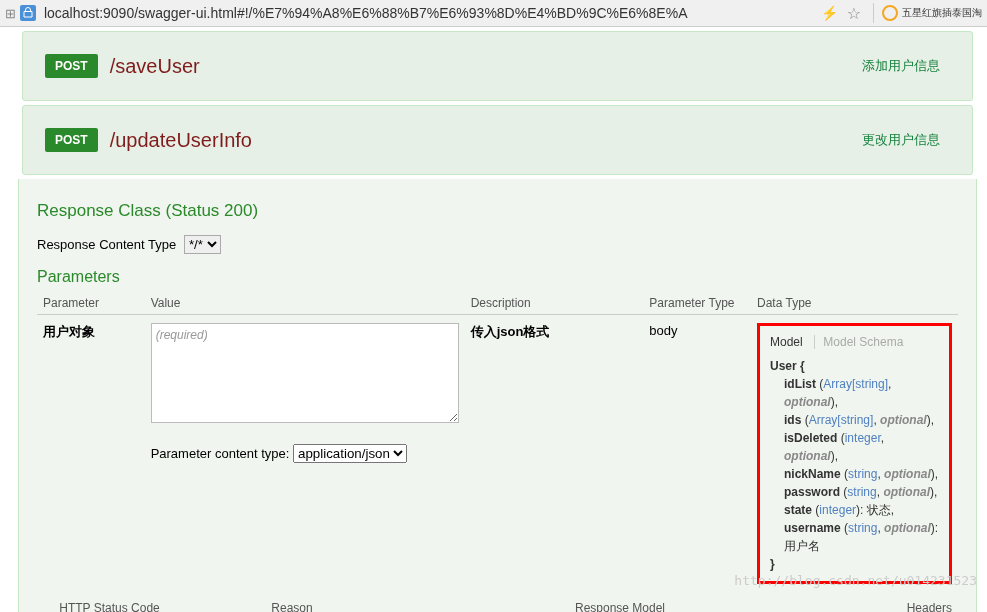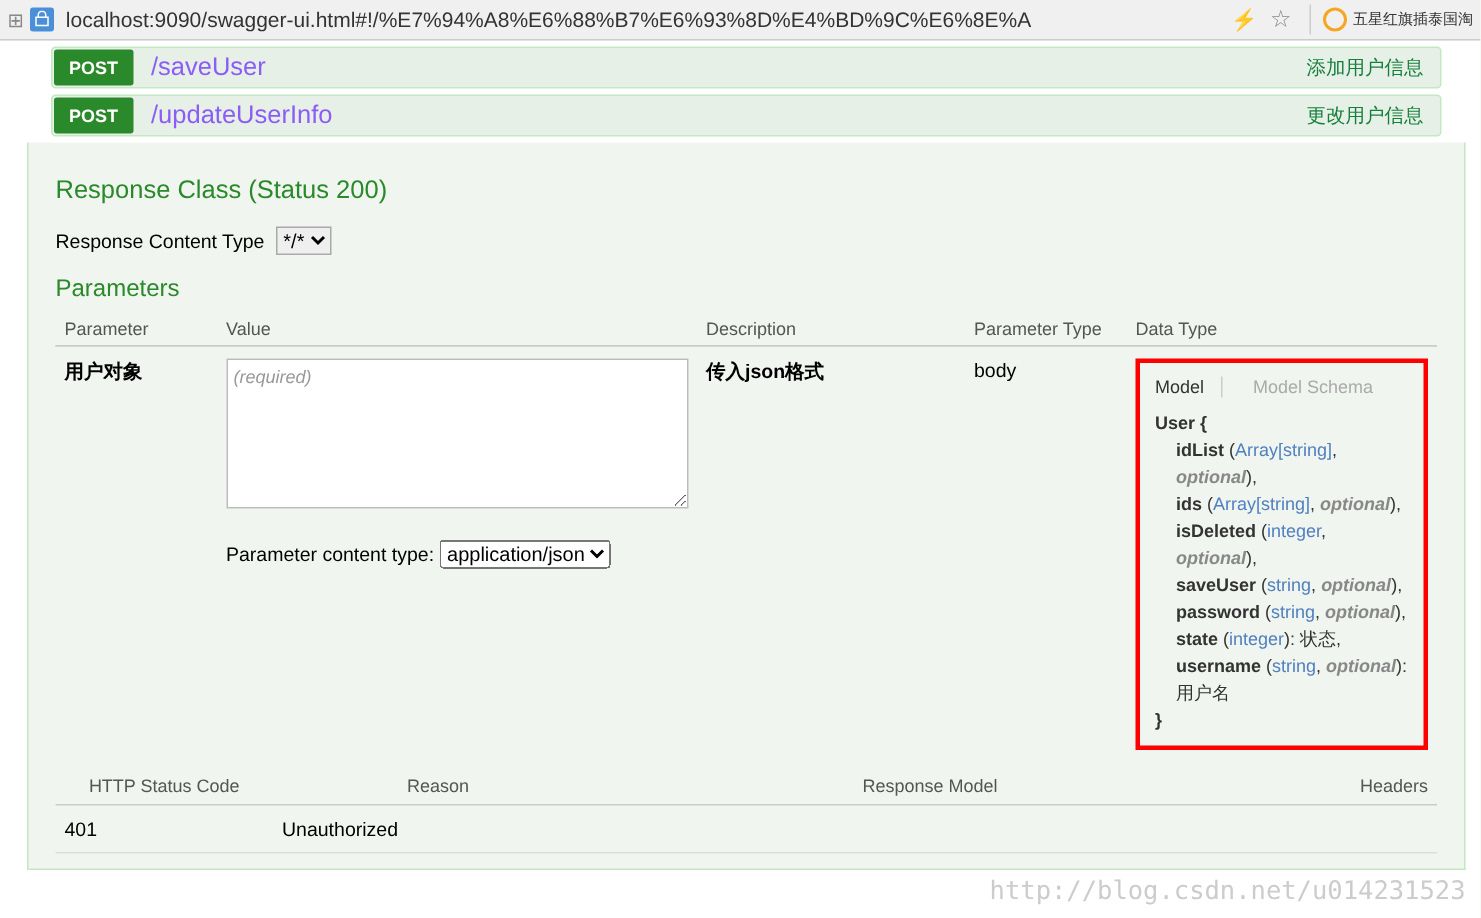--- a/index.html
+++ b/index.html
@@ -7,50 +7,50 @@
 .address-bar { display: flex; align-items: center; border-bottom: 1px solid #ccc; padding: 3px 5px; background: #f0f0f0; gap: 4px; }
 .addr-icon { width: 16px; height: 16px; background: #4a90d9; border-radius: 2px; display: flex; align-items: center; justify-content: center; }
 .addr-icon svg { width: 12px; height: 12px; fill: #fff; }
 .url-text { flex: 1; font-size: 14px; color: #333; padding: 2px 4px; }
 .star { color: #888; font-size: 16px; padding: 0 4px; }
 .flash { color: #888; font-size: 14px; }
 .divider-v { width: 1px; height: 20px; background: #ccc; margin: 0 4px; }
 .ext-icon { width: 16px; height: 16px; border: 2px solid #f5a623; border-radius: 50%; display: inline-block; }
 .ext-text { font-size: 10px; color: #333; }
 .content { padding: 0 10px 0 18px; }
-.endpoint-row { display: flex; align-items: center; background: #e7f0e6; border: 1px solid #c3e8c3; border-radius: 3px; margin: 4px 16px; padding: 1px; }
+.endpoint-row { display: flex; align-items: center; background: #e7f0e6; border: 1px solid #c3e8c3; border-radius: 3px; margin: 4px 4px; padding: 22px; }
 .method-post { background: #2a892a; color: #fff; font-weight: bold; font-size: 12px; padding: 5px 10px; border-radius: 2px; }
-.endpoint-path { padding-left: 12px; font-size: 17px; color: #8b5cf6; flex: 1; }
+.endpoint-path { padding-left: 12px; font-size: 20px; color: #7f1d1d; flex: 1; }
 .endpoint-desc { color: #15803d; font-size: 13px; padding-right: 10px; }
 .detail-panel { background: #f0f5ef; border: 1px solid #c3e8c3; border-top: none; padding: 10px 18px; }
 .section-header { color: #2a892a; font-size: 17px; margin: 12px 0 10px; font-weight: normal; }
 .section-sub { color: #2a892a; font-size: 16px; margin: 10px 0 6px; font-weight: normal; }
 .content-type-row { font-size: 13px; margin: 14px 0; }
 .content-type-row select { border: 1px solid #aaa; margin-left: 4px; }
 .params-table { width: 100%; border-collapse: collapse; }
 .params-table th { text-align: left; font-weight: normal; font-size: 12px; color: #555; padding: 4px 6px; border-bottom: 1px solid #ccc; }
 .params-table td { vertical-align: top; padding: 8px 6px; font-size: 13px; }
 .params-table td.param-name { font-weight: bold; }
 textarea.body-input { width: 308px; height: 100px; border: 1px solid #bbb; font-family: inherit; font-size: 12px; padding: 4px; resize: both; }
 textarea.body-input::placeholder { color: #999; font-style: italic; }
 .param-content-type { margin-top: 18px; font-size: 13px; }
 .data-type-box { border: 3px solid #f00; padding: 8px 10px 8px 10px; background: #f0f5ef; min-width: 195px; }
 .tabs { margin-bottom: 8px; }
 .tab { display: inline-block; font-size: 12px; padding-right: 8px; }
 .tab.active { color: #333; }
-.tab.inactive { color: #aaa; border-left: 1px solid #ccc; padding-left: 20px; text-align: center; }
+.tab.inactive { color: #aaa; border-left: 1px solid #ccc; padding-left: 8px; text-align: center; }
 .model-sig { font-family: inherit; font-size: 12px; line-height: 1.5; color: #333; }
 .model-sig .indent { padding-left: 14px; }
 .model-sig b { font-weight: bold; }
 .type-link { color: #5080c0; }
 .optional { color: #888; font-style: italic; font-weight: bold; }
 .resp-table { width: 100%; border-collapse: collapse; margin-top: 4px; }
 .resp-table th { text-align: center; font-weight: normal; font-size: 12px; color: #555; padding: 5px 6px; border-bottom: 1px solid #ccc; }
 .resp-table td { padding: 8px 6px; font-size: 13px; border-bottom: 1px solid #ddd; }
-.watermark { position: fixed; bottom: 8px; right: 10px; color: #ccc; font-size: 17px; font-family: monospace; pointer-events: none; }
+.watermark { position: fixed; bottom: 24px; right: 10px; color: #ccc; font-size: 13px; font-family: monospace; pointer-events: none; }
 </style>
 </head>
 <body>
 
 <div class="address-bar">
   <span style="color:#888;">⊞</span>
   <span class="addr-icon">
       <svg viewBox="0 0 24 24">
         <path d="M4 9h16v11H4zM7 9V6a5 5 0 0110 0v3" fill="none" stroke="#fff" stroke-width="2"></path>
       </svg>
@@ -118,21 +118,21 @@
             <div class="data-type-box">
               <div class="tabs">
                 <span class="tab active">Model</span>
                 <span class="tab inactive">Model Schema</span>
               </div>
               <div class="model-sig">
                 <div><b>User {</b></div>
                 <div class="indent"><b>idList</b> (<span class="type-link">Array[string]</span>, <span class="optional">optional</span>),</div>
                 <div class="indent"><b>ids</b> (<span class="type-link">Array[string]</span>, <span class="optional">optional</span>),</div>
                 <div class="indent"><b>isDeleted</b> (<span class="type-link">integer</span>, <span class="optional">optional</span>),</div>
-                <div class="indent"><b>saveUser</b> (<span class="type-link">string</span>, <span class="optional">optional</span>),</div>
+                <div class="indent"><b>nickName</b> (<span class="type-link">string</span>, <span class="optional">optional</span>),</div>
                 <div class="indent"><b>password</b> (<span class="type-link">string</span>, <span class="optional">optional</span>),</div>
                 <div class="indent"><b>state</b> (<span class="type-link">integer</span>): <span>状态</span>,</div>
                 <div class="indent"><b>username</b> (<span class="type-link">string</span>, <span class="optional">optional</span>): <span>用户名</span></div>
                 <div><b>}</b></div>
               </div>
             </div>
           </td>
         </tr>
       </tbody>
     </table>

